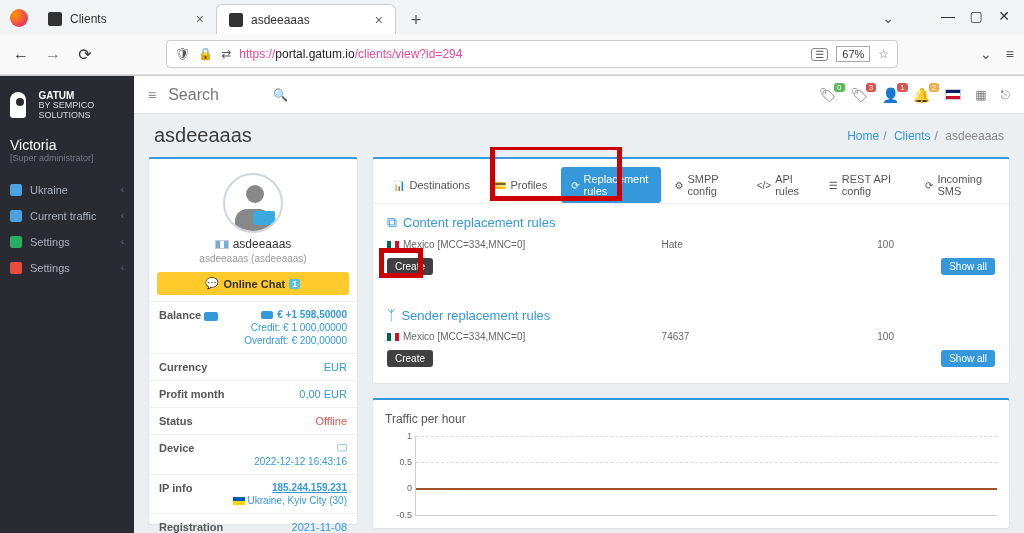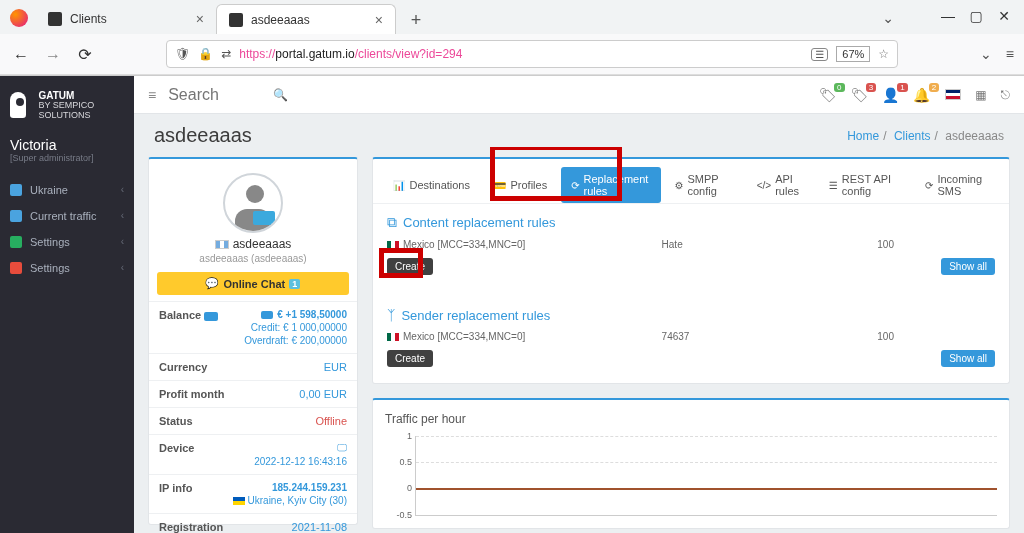--- a/index.html
+++ b/index.html
@@ -275,21 +275,21 @@
         <div class="info-row">
           <span class="label">Device</span>
           <div class="sub-vals">
             <span style="color:#3498db;">🖵</span>
             <span class="val">2022-12-12 16:43:16</span>
           </div>
         </div>
         <div class="info-row">
           <span class="label">IP info</span>
           <div class="sub-vals">
-            <span class="val" style="font-weight:600;">185.244.159.231</span>
+            <span class="val" style="font-weight:600;text-decoration:underline;">185.244.159.231</span>
             <span class="val" style="display:inline-flex;gap:3px;align-items:center;">
                 <span style="display:inline-block;width:12px;height:8px;background:linear-gradient(to bottom,#005BBB 50%,#FFD500 50%);"></span>
                 <span>Ukraine, Kyiv City (30)</span>
               </span>
           </div>
         </div>
         <div class="info-row">
           <span class="label">Registration date</span>
           <span class="val">2021-11-08 13:58:11</span>
         </div>

